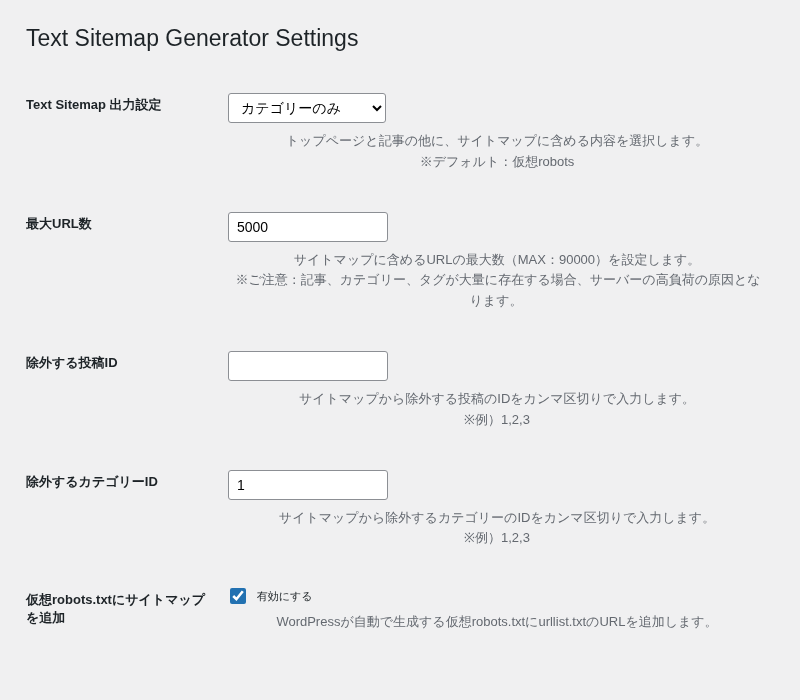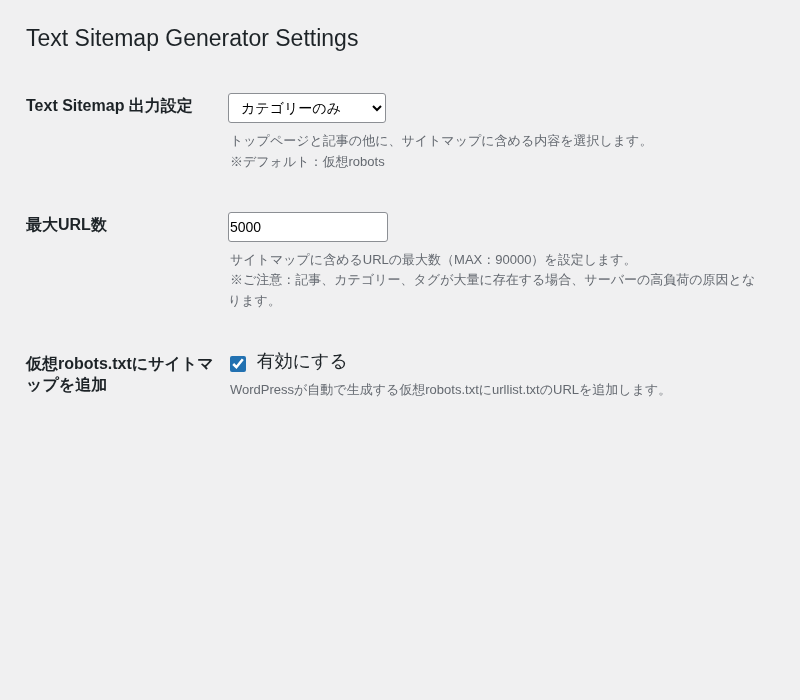--- a/index.html
+++ b/index.html
@@ -24,65 +24,66 @@
     .form-table {
       width: 100%;
       border-collapse: collapse;
     }
     .form-table tr {
       vertical-align: top;
     }
     .form-table th {
       text-align: left;
       font-weight: 600;
-      font-size: 16px;
+      font-size: 13px;
       color: #1d2327;
       width: 200px;
       padding: 20px 10px 20px 0;
       vertical-align: top;
     }
     .form-table td {
       padding: 15px 10px 20px 0;
       vertical-align: top;
     }
     select {
       font-size: 14px;
       padding: 2px 28px 2px 8px;
       border: 1px solid #8c8f94;
       border-radius: 3px;
       background: #fff;
       height: 30px;
       min-width: 130px;
     }
     input[type="text"] {
       font-size: 14px;
-      padding: 2px 1px;
+      padding: 2px 8px;
       border: 1px solid #8c8f94;
       border-radius: 3px;
       background: #fff;
       height: 30px;
       width: 160px;
     }
     input[type="checkbox"] {
       width: 16px;
       height: 16px;
       border: 1px solid #8c8f94;
       border-radius: 3px;
       vertical-align: middle;
       margin-right: 5px;
       accent-color: #2271b1;
     }
     .description {
       color: #646970;
       font-size: 13px;
       line-height: 1.6;
       margin-top: 6px;
+      text-align: center;
     }
     .checkbox-label {
-      font-size: 18px;
+      font-size: 11px;
       color: #1d2327;
     }
   </style>
 </head>
 <body>
 
 <h1>Text Sitemap Generator Settings</h1>
 
 <table class="form-table">
   <tbody>
@@ -102,20 +103,40 @@
       <th>最大URL数</th>
       <td>
         <input type="text" value="5000" style="">
         <p class="description">
           <span>サイトマップに含めるURLの最大数（MAX：90000）を設定します。</span><br>
           <span>※ご注意：記事、カテゴリー、タグが大量に存在する場合、サーバーの高負荷の原因となります。</span>
         </p>
       </td>
     </tr>
     <tr>
+      <th>除外する投稿ID</th>
+      <td>
+        <input type="text" value="" style="">
+        <p class="description">
+          <span>サイトマップから除外する投稿のIDをカンマ区切りで入力します。</span><br>
+          <span>※例）1,2,3</span>
+        </p>
+      </td>
+    </tr>
+    <tr>
+      <th>除外するカテゴリーID</th>
+      <td>
+        <input type="text" value="1" style="">
+        <p class="description">
+          <span>サイトマップから除外するカテゴリーのIDをカンマ区切りで入力します。</span><br>
+          <span>※例）1,2,3</span>
+        </p>
+      </td>
+    </tr>
+    <tr>
       <th>仮想robots.txtにサイトマップを追加</th>
       <td>
         <label>
           <input type="checkbox" checked="" style="">
           <span class="checkbox-label">有効にする</span>
         </label>
         <p class="description">
           <span>WordPressが自動で生成する仮想robots.txtにurllist.txtのURLを追加します。</span><br>
           
         </p>

